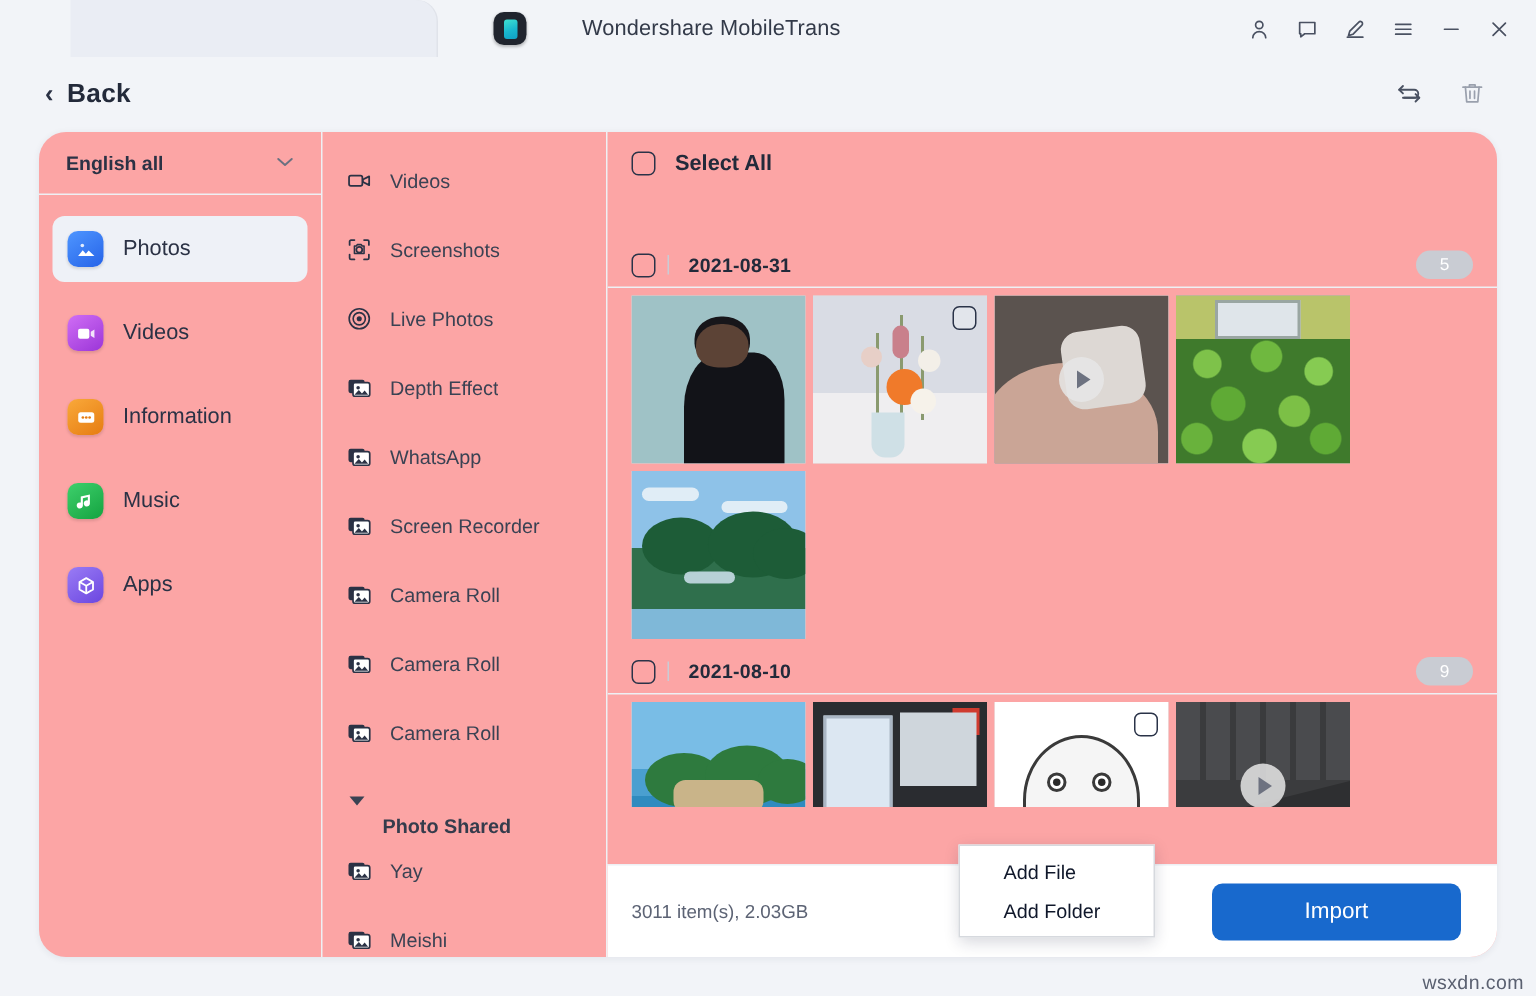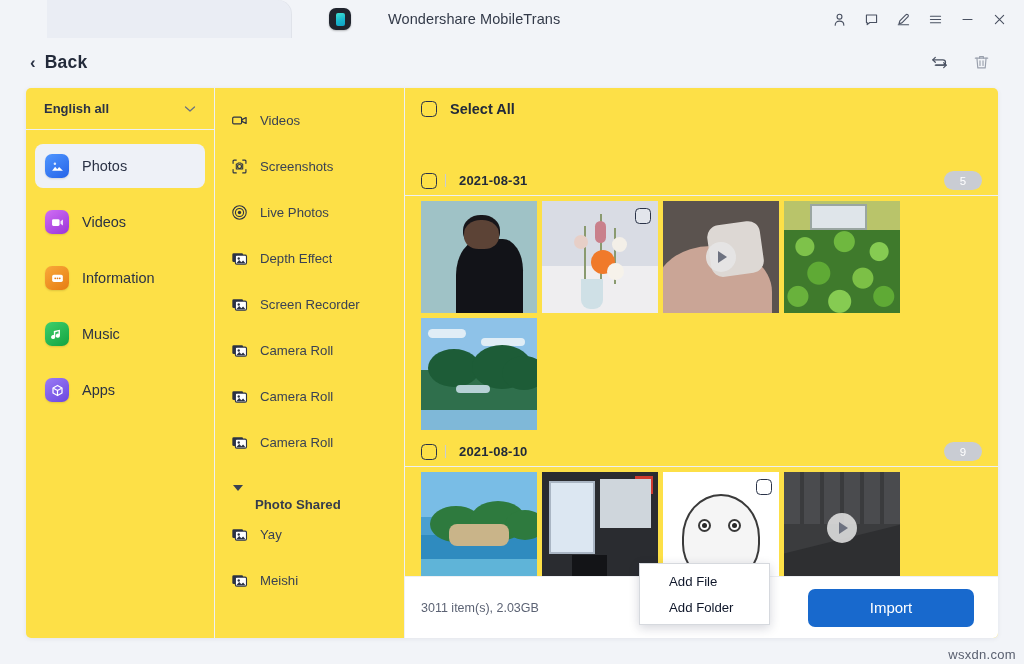--- a/index.html
+++ b/index.html
@@ -57,21 +57,21 @@
     display:flex; align-items:center; gap:9px; cursor:pointer;
   }
   .back .chev{ font-size:17px; line-height:1; color:#2b3245; font-weight:600; }
   .back .txt{ font-size:17.5px; font-weight:700; color:#232a3a; letter-spacing:.2px; }
   .tools{ margin-left:auto; display:flex; align-items:center; gap:16px; padding-right:16px; }
   .tbtn{ width:26px; height:26px; display:flex; align-items:center; justify-content:center; cursor:pointer; }
 
   
   .card{
     position:absolute; left:26px; top:88px; width:972px; height:550px;
-    background:#fde047; border-radius:5px;
+    background:#fca5a5; border-radius:18px;
     box-shadow:0 1px 5px rgba(30,40,70,.07);
     display:flex; overflow:hidden;
   }
 
   
   .sidebar{ width:189px; flex:0 0 189px; border-right:1px solid #eef0f4; padding-top:0; }
   .lang{
     height:42px; display:flex; align-items:center; padding:0 18px 0 18px;
     border-bottom:1px solid #eef0f4; cursor:pointer;
   }
@@ -97,21 +97,21 @@
     display:flex; align-items:center; gap:12px; height:46px;
     padding:0 16px; cursor:pointer;
   }
   .album .ai{ width:17px; height:17px; flex:0 0 auto; display:flex; align-items:center; justify-content:center; }
   .album .al{ font-size:13.2px; color:#3a4253; white-space:nowrap; overflow:hidden; text-overflow:ellipsis; }
   .album.group{ gap:9px; padding-left:14px; }
   .album.group .al{ font-weight:600; color:#353c4c;margin-top:32px; }
   .caret{ width:0;height:0;border-left:5px solid transparent;border-right:5px solid transparent;border-top:6px solid #3a4253; }
 
   
-  .content{ flex:1; display:flex; flex-direction:column; min-width:0; position:relative; }
+  .content{ flex:1; display:flex; flex-direction:column; min-width:0; position:relative;gap:38px; }
   .sel-all{
     height:30px; display:flex; align-items:center; gap:13px;
     padding:0 16px; margin-top:6px;
   }
   .sel-all .t{ font-size:14.5px; font-weight:700; color:#222a3a; }
   .cbox{
     width:16px; height:16px; border:1.6px solid #2a3348; border-radius:4.5px;
     background:transparent; flex:0 0 auto; cursor:pointer;
   }
   .daterow{
@@ -137,21 +137,21 @@
   .play{
     position:absolute; left:50%; top:50%; transform:translate(-50%,-50%);
     width:30px; height:30px; border-radius:50%; background:rgba(230,230,230,.85);
     display:flex; align-items:center; justify-content:center;
   }
   .play::after{
     content:""; width:0;height:0;
     border-left:9px solid #6d7280; border-top:6px solid transparent; border-bottom:6px solid transparent;
     margin-left:3px;
   }
-  .scroll-area{ flex:1; overflow:hidden;margin-top:42px; }
+  .scroll-area{ flex:1; overflow:hidden; }
 
   
   .footer{
     height:62px; display:flex; align-items:center; padding:0 24px 0 16px;
     border-top:1px solid #eef0f4; background:#fff;
   }
   .meta{ font-size:12.5px; color:#5c6374; }
   .btn{
     border:none; border-radius:7px; height:38px; width:166px;
     font-size:15px; color:#fff; cursor:pointer; font-family:inherit;
@@ -464,20 +464,31 @@
           <svg width="17" height="17" viewBox="0 0 18 18" fill="none">
               <rect x="1.4" y="3.4" width="11.4" height="9.4" rx="1.5" fill="#2b3245"></rect>
               <rect x="4.6" y="5.4" width="11.8" height="9.6" rx="1.5" fill="#fff" stroke="#2b3245" stroke-width="1.2"></rect>
               <circle cx="8.2" cy="9" r="1.25" fill="#2b3245"></circle>
               <path d="M5.6 14l3.1-3.4 2.2 2.4 1.9-2 2.5 3z" fill="#2b3245"></path>
             </svg>
         </span>
         <span class="al">Depth Effect</span>
       </div>
 
+      <div class="album">
+        <span class="ai">
+          <svg width="17" height="17" viewBox="0 0 18 18" fill="none">
+              <rect x="1.4" y="3.4" width="11.4" height="9.4" rx="1.5" fill="#2b3245"></rect>
+              <rect x="4.6" y="5.4" width="11.8" height="9.6" rx="1.5" fill="#fff" stroke="#2b3245" stroke-width="1.2"></rect>
+              <circle cx="8.2" cy="9" r="1.25" fill="#2b3245"></circle>
+              <path d="M5.6 14l3.1-3.4 2.2 2.4 1.9-2 2.5 3z" fill="#2b3245"></path>
+            </svg>
+        </span>
+        <span class="al">WhatsApp</span>
+      </div>
 
       <div class="album">
         <span class="ai">
           <svg width="17" height="17" viewBox="0 0 18 18" fill="none">
               <rect x="1.4" y="3.4" width="11.4" height="9.4" rx="1.5" fill="#2b3245"></rect>
               <rect x="4.6" y="5.4" width="11.8" height="9.6" rx="1.5" fill="#fff" stroke="#2b3245" stroke-width="1.2"></rect>
               <circle cx="8.2" cy="9" r="1.25" fill="#2b3245"></circle>
               <path d="M5.6 14l3.1-3.4 2.2 2.4 1.9-2 2.5 3z" fill="#2b3245"></path>
             </svg>
         </span>

